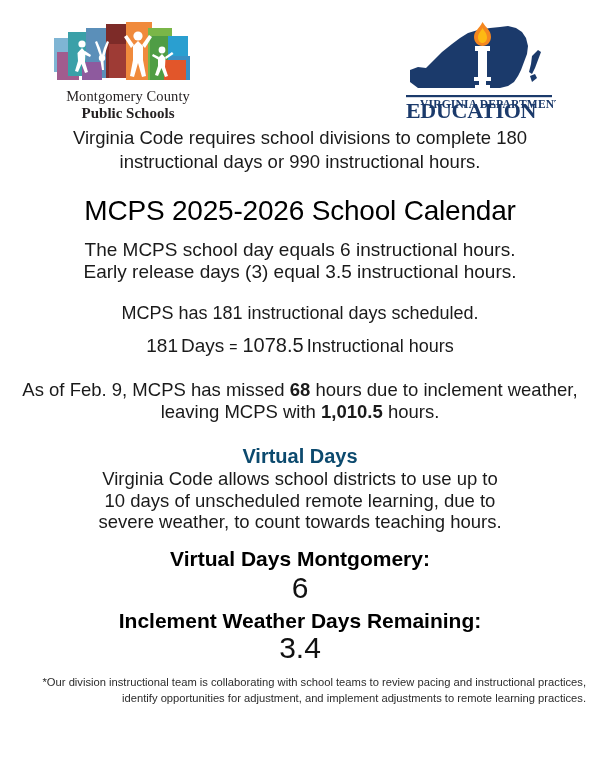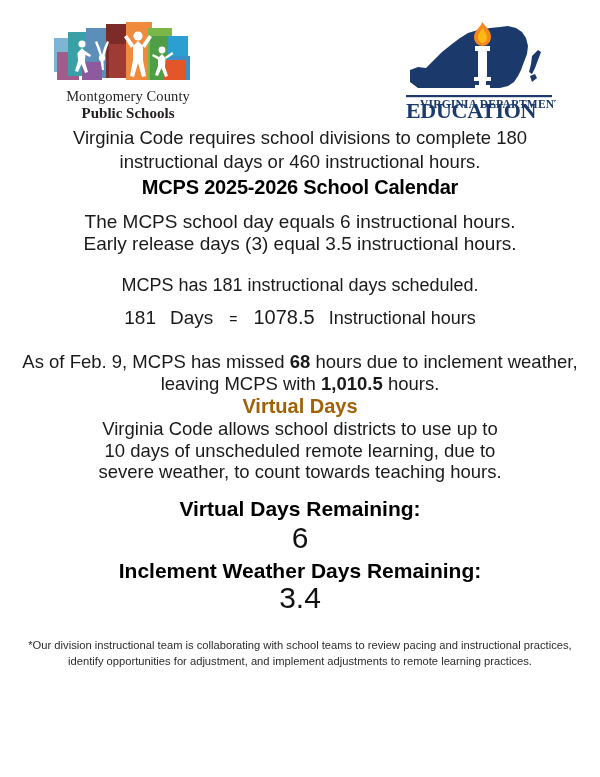--- a/index.html
+++ b/index.html
@@ -62,65 +62,66 @@
   .blk { text-align: center; }
 
   .intro {
     font-size: 18.5px;
     line-height: 1.32;
     padding: 0 42px;
     margin-top: 4px;
     color: #1a1a1a;
   }
   .title {
-    font-size: 20px;
-    font-weight: bold;
+    font-size: 28px;
+    font-weight: normal;
     letter-spacing: -0.2px;
-    margin-top: 1px;
+    margin-top: 20px;
     color: #000000;
   }
   .daylines {
     font-size: 19px;
     line-height: 1.16;
     margin-top: 12px;
     padding: 0 26px;
     color: #1a1a1a;
   }
   .sched {
     font-size: 18px;
     margin-top: 20px;
     color: #1a1a1a;
   }
   .equation {
     margin-top: 10px;
     color: #1a1a1a;
     display: flex;
     justify-content: center;
     align-items: baseline;
-    gap: 14px;
+    gap: 3px;
   }
   .eq-num   { font-size: 19px; }
   .eq-word  { font-size: 19px; }
   .eq-op    { font-size: 14px; padding: 0 2px; }
   .eq-big   { font-size: 20px; }
   .eq-tail  { font-size: 18px; }
 
   .missed {
     font-size: 18.5px;
     line-height: 1.2;
     margin-top: 22px;
     padding: 0 20px;
     color: #1a1a1a;
   }
   .missed b { font-weight: bold; }
 
   .section-head {
     font-size: 20px;
     font-weight: bold;
-    color: #a16207;
+    margin-top: 22px;
+    color: #0c4a6e;
   }
   .virtual-body {
     font-size: 18.5px;
     line-height: 1.16;
     margin-top: 0;
     padding: 0 28px;
     color: #1a1a1a;
   }
   .used {
     font-size: 18.5px;
@@ -151,23 +152,24 @@
   .remain-value2 {
     font-size: 30px;
     line-height: 1.0;
     margin-top: 0;
     color: #111111;
   }
 
   .footnote {
     font-size: 11.2px;
     line-height: 1.45;
-    margin-top: 24px;
+    margin-top: 11px;
     padding: 0 14px;
     color: #2b2b2b;
+    text-align: right;
   }
 </style>
 </head>
 <body>
 
 <div class="header">
 
   <div class="logo-mcps">
     <div class="mark">
       <svg width="152" height="66" viewBox="0 0 152 66" xmlns="http://www.w3.org/2000/svg">
@@ -246,21 +248,21 @@
       <text x="2" y="98" font-family="Liberation Serif, serif" font-size="22" font-weight="bold" fill="#1b3a6b" letter-spacing="-0.3">EDUCATION</text>
       <rect x="2" y="75" width="146" height="2.2" fill="#1b3a6b"></rect>
     </svg>
   </div>
 </div>
 
 <div class="content">
 
   <div class="intro blk">
     <div>Virginia Code requires school divisions to complete 180</div>
-    <div>instructional days or 460 instructional hours.</div>
+    <div>instructional days or 990 instructional hours.</div>
   </div>
 
   <div class="title blk">MCPS 2025-2026 School Calendar</div>
 
   <div class="daylines blk">
     <div>The MCPS school day equals 6 instructional hours.</div>
     <div>Early release days (3) equal 3.5 instructional hours.</div>
   </div>
 
   <div class="sched blk">MCPS has 181 instructional days scheduled.</div>
@@ -279,20 +281,20 @@
 
   <div class="section-head blk">Virtual Days</div>
 
   <div class="virtual-body blk">
     <div>Virginia Code allows school districts to use up to</div>
     <div>10 days of unscheduled remote learning, due to</div>
     <div>severe weather, to count towards teaching hours.</div>
   </div>
 
 
-  <div class="remain-label blk">Virtual Days Remaining:</div>
+  <div class="remain-label blk">Virtual Days Montgomery:</div>
   <div class="remain-value blk">6</div>
 
   <div class="remain-label2 blk">Inclement Weather Days Remaining:</div>
   <div class="remain-value2 blk">3.4</div>
 
   <div class="footnote blk">*Our division instructional team is collaborating with school teams to review pacing and instructional practices, identify opportunities for adjustment, and implement adjustments to remote learning practices.</div>
 </div>
 
 </body></html>

